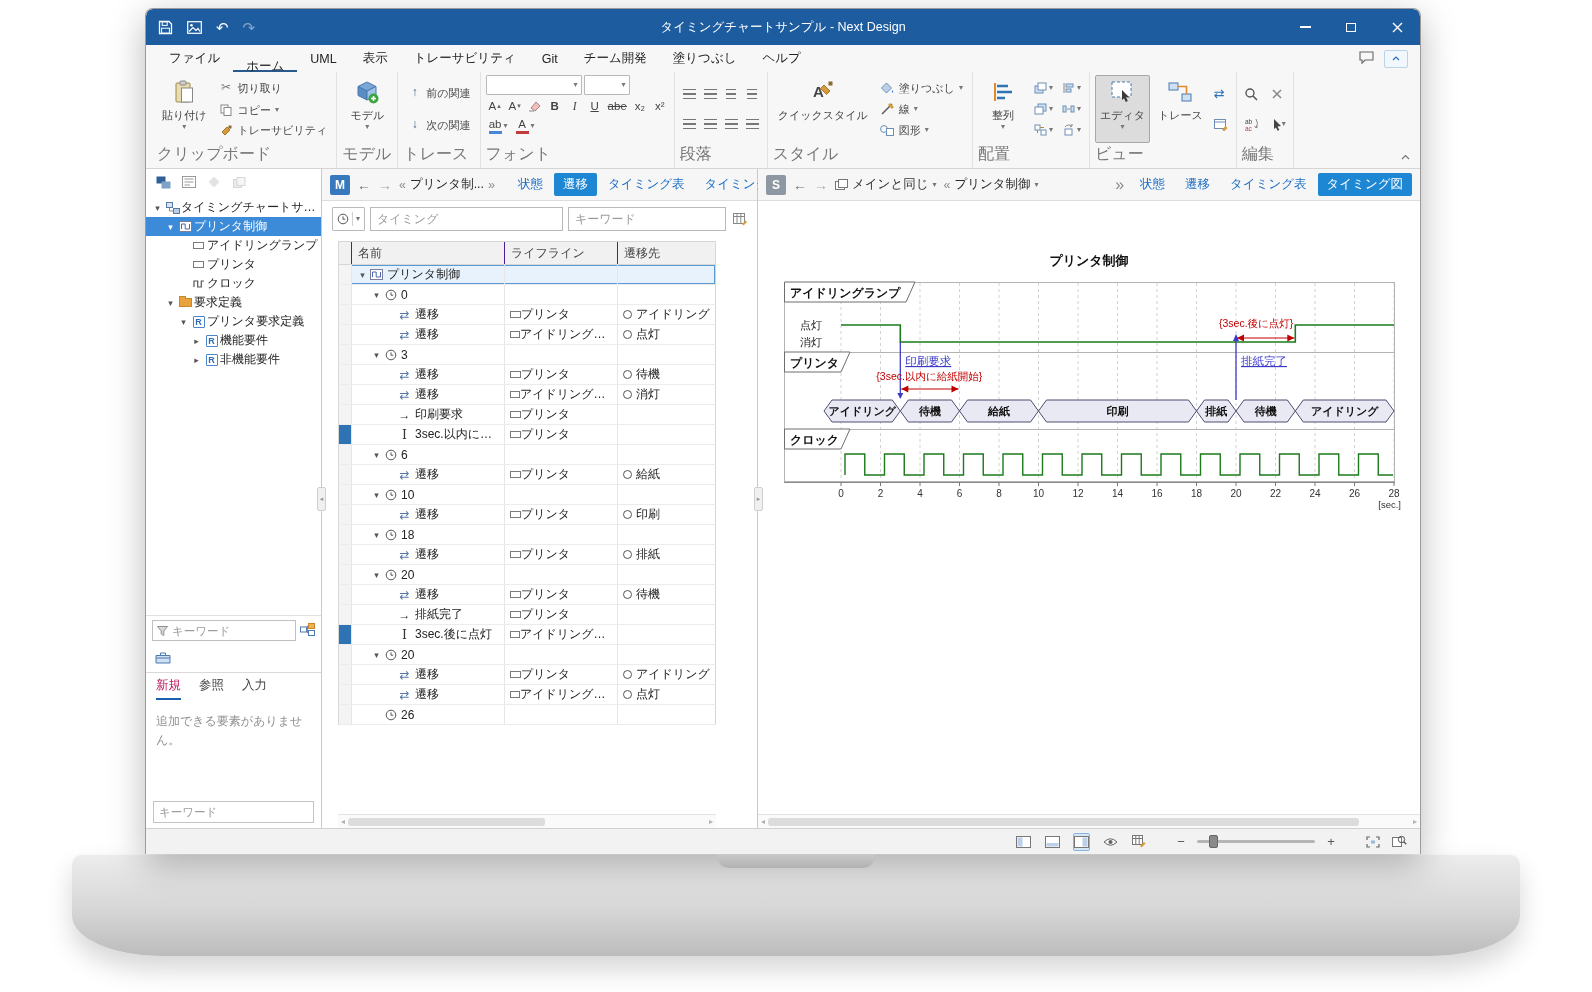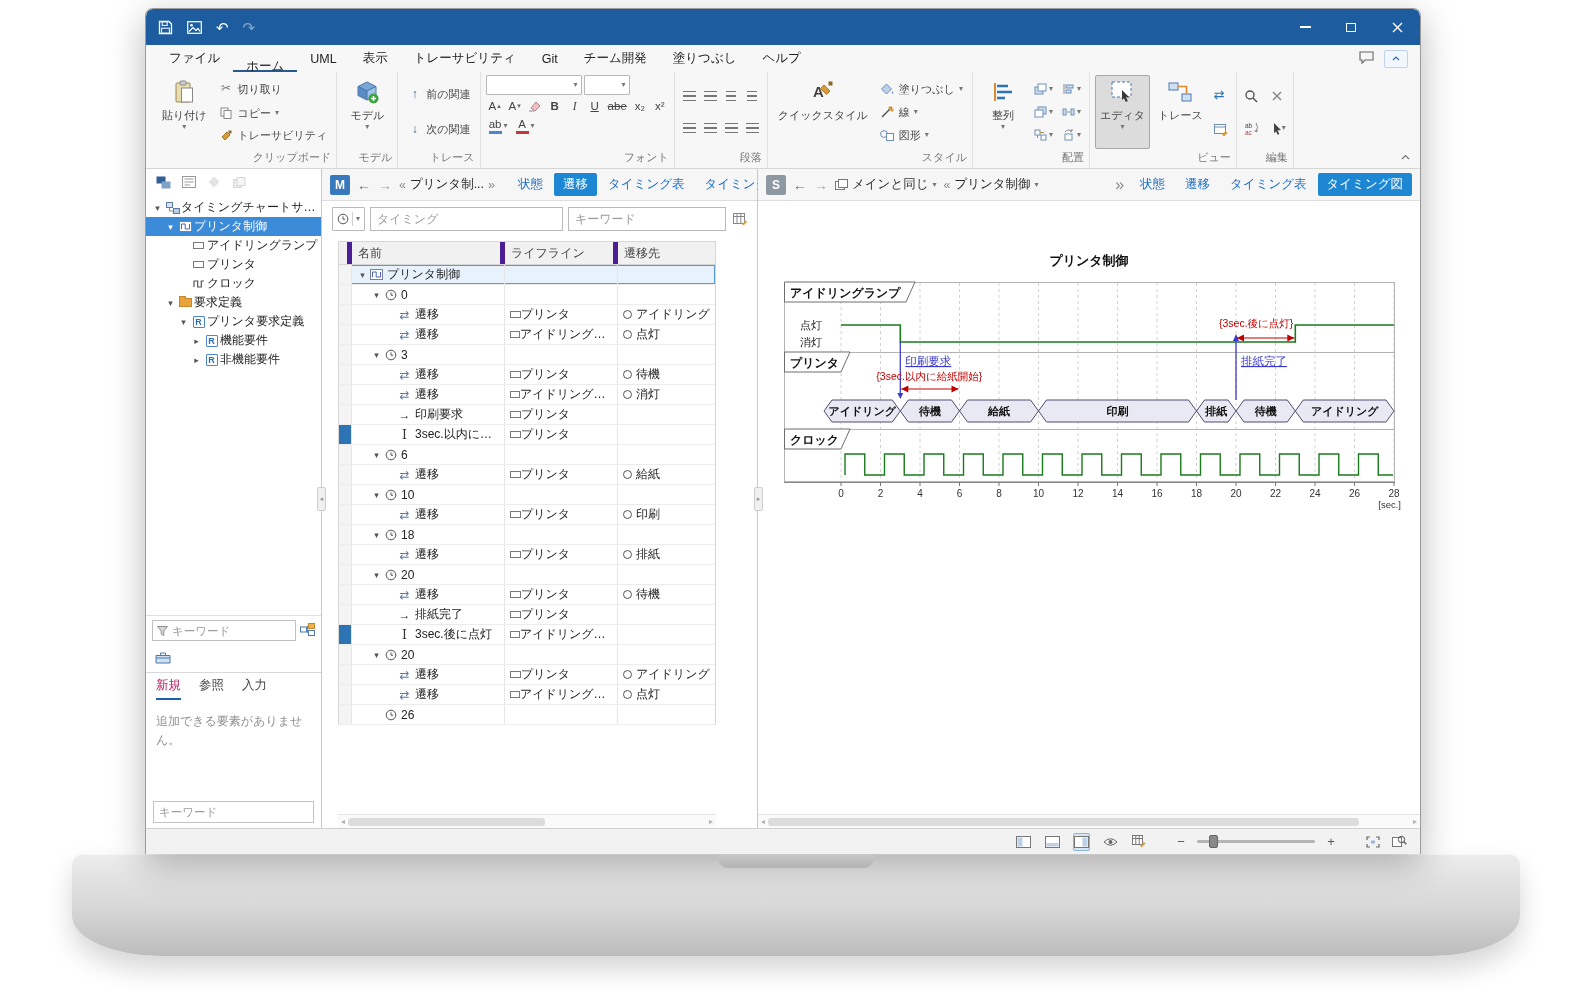--- a/index.html
+++ b/index.html
@@ -25,21 +25,21 @@
 .menu-items{display:flex}
 .mitem{padding:0 13px;font-size:12.5px;color:#222;display:flex;align-items:center}
 .mitem.active{border-bottom:2px solid #27598f;padding-top:18px}
 .menu-right{margin-left:auto;display:flex;align-items:center;gap:10px;padding-right:12px}
 .mr-box{width:24px;height:18px;border:1px solid #bcd2e8;background:#f1f7fd;display:flex;align-items:center;justify-content:center;border-radius:2px}
 
 .ribbon{position:relative;height:97px;background:#f7f7f7;border-bottom:1px solid #d5d5d5;display:flex;flex:none;padding-left:6px}
 .rgroup{display:flex;flex-direction:column;border-right:1px solid #e2e2e2;padding:3px 5px 0 5px}
 .rgc{display:flex;flex:1;gap:3px;align-items:stretch}
 .rgc.col{flex-direction:column;gap:2px;justify-content:flex-start}
-.rglbl{text-align:right;font-size:11px;color:#787878;padding:1px 0 3px 0}
+.rglbl{text-align:left;font-size:16px;color:#787878;padding:1px 0 3px 0}
 .rbtn-lg{display:flex;flex-direction:column;align-items:center;justify-content:flex-start;gap:2px;min-width:50px;padding:4px 4px 1px 4px;font-size:11px;color:#444;text-align:center;line-height:1.15;border-radius:2px;border:1px solid transparent}
 .rbtn-lg.pressed{background:#dcdcdc;border-color:#a8a8a8}
 .rcol{display:flex;flex-direction:column;justify-content:space-around;padding:2px 0}
 .rbtn-sm{display:flex;align-items:center;gap:4px;font-size:11px;color:#444;padding:1px 4px;line-height:1.1}
 .sic{display:inline-flex;width:15px;justify-content:center;color:#777;font-size:12px}
 .chev{font-size:8px;color:#777;line-height:1}
 .frow{display:flex;align-items:center;gap:2px}
 .fsel{height:20px;border:1px solid #b9b9b9;background:#fff;display:flex;align-items:center;justify-content:flex-end;padding:0 3px;border-radius:1px}
 .w90{width:96px}.w44{width:46px}
 .fbtn{min-width:18px;height:18px;display:flex;align-items:center;justify-content:center;font-size:11.5px;color:#444;padding:0 2px}
@@ -95,21 +95,21 @@
 .ptab.active{background:var(--accent-blue,#1e87d3);color:#fff}
 .filterrow{height:36px;display:flex;align-items:center;gap:5px;padding:0 10px;flex:none}
 .typesel{height:24px;border:1px solid #b9b9b9;background:#fff;display:flex;align-items:center;gap:3px;padding:0 4px;border-radius:1px}
 .vsep{width:1px;height:14px;background:#d0d0d0}
 .finput{height:24px;border:1px solid #b9b9b9;padding:0 6px;font-size:12px;color:#333;outline:none}
 .f1{width:196px}.f2{width:158px}
 .gridbtn{display:flex;align-items:center;margin-left:2px}
 .tablewrap{flex:1;min-height:0;overflow:hidden;padding:4px 0 0 16px}
 .tbl{width:378px;font-size:12px}
 .tblhead{display:grid;grid-template-columns:13px 153px 113px 97px;height:24px;background:#f1f1f1;border:1px solid #d6d6d6;color:#444}
-.thc{display:flex;align-items:center;padding-left:6px;border-right:5px solid #4c1d95;overflow:hidden}
+.thc{display:flex;align-items:center;padding-left:6px;border-right:1px solid #4c1d95;overflow:hidden}
 .trow{display:grid;grid-template-columns:13px 153px 113px 97px;height:20px;border-bottom:1px solid #ececec;border-left:1px solid #d6d6d6;border-right:1px solid #d6d6d6;background:#fff}
 .trow.sel{background:#e8f2fc;box-shadow:inset 0 0 0 1px #5b9bd5}
 .tc{display:flex;align-items:center;border-right:1px solid #e6e6e6;overflow:hidden;white-space:nowrap}
 .tc.m{background:#f4f4f4}
 .tc.m.marked{background:var(--marker-blue,#2e74b5)}
 .tc.l,.tc.t{padding-left:5px}
 .ct{overflow:hidden;text-overflow:ellipsis;color:#222}
 .ci{display:inline-flex;align-items:center;justify-content:center;width:15px;margin-right:3px;flex:none}
 .ci.tr{color:#5878a8;font-size:12px}
 .ci.ev{color:#333;font-size:12px}
@@ -154,20 +154,21 @@
         <span class="tbtn">
             <svg width="15" height="13" viewBox="0 0 15 13">
               <rect x="0.7" y="0.7" width="13.6" height="11.6" fill="none" stroke="#fff" stroke-width="1.2"></rect>
               <circle cx="4.5" cy="4.3" r="1.3" fill="#fff"></circle>
               <path d="M2 10.5 L6 6.5 L9 9.5 L11 7.5 L13 10.5" fill="none" stroke="#fff" stroke-width="1.2"></path>
             </svg>
           </span>
         <span class="tbtn">↶</span>
         <span class="tbtn dim">↷</span>
       </div>
+      <div class="title">タイミングチャートサンプル - Next Design</div>
       <div class="wctrl">
         <span class="wbtn">
             <span class="minbar"></span>
           </span>
         <span class="wbtn">
             <span class="maxbox"></span>
           </span>
         <span class="wbtn">
             <svg width="11" height="11" viewBox="0 0 11 11">
               <path d="M1 1 L10 10 M10 1 L1 10" stroke="#fff" stroke-width="1.4"></path>

